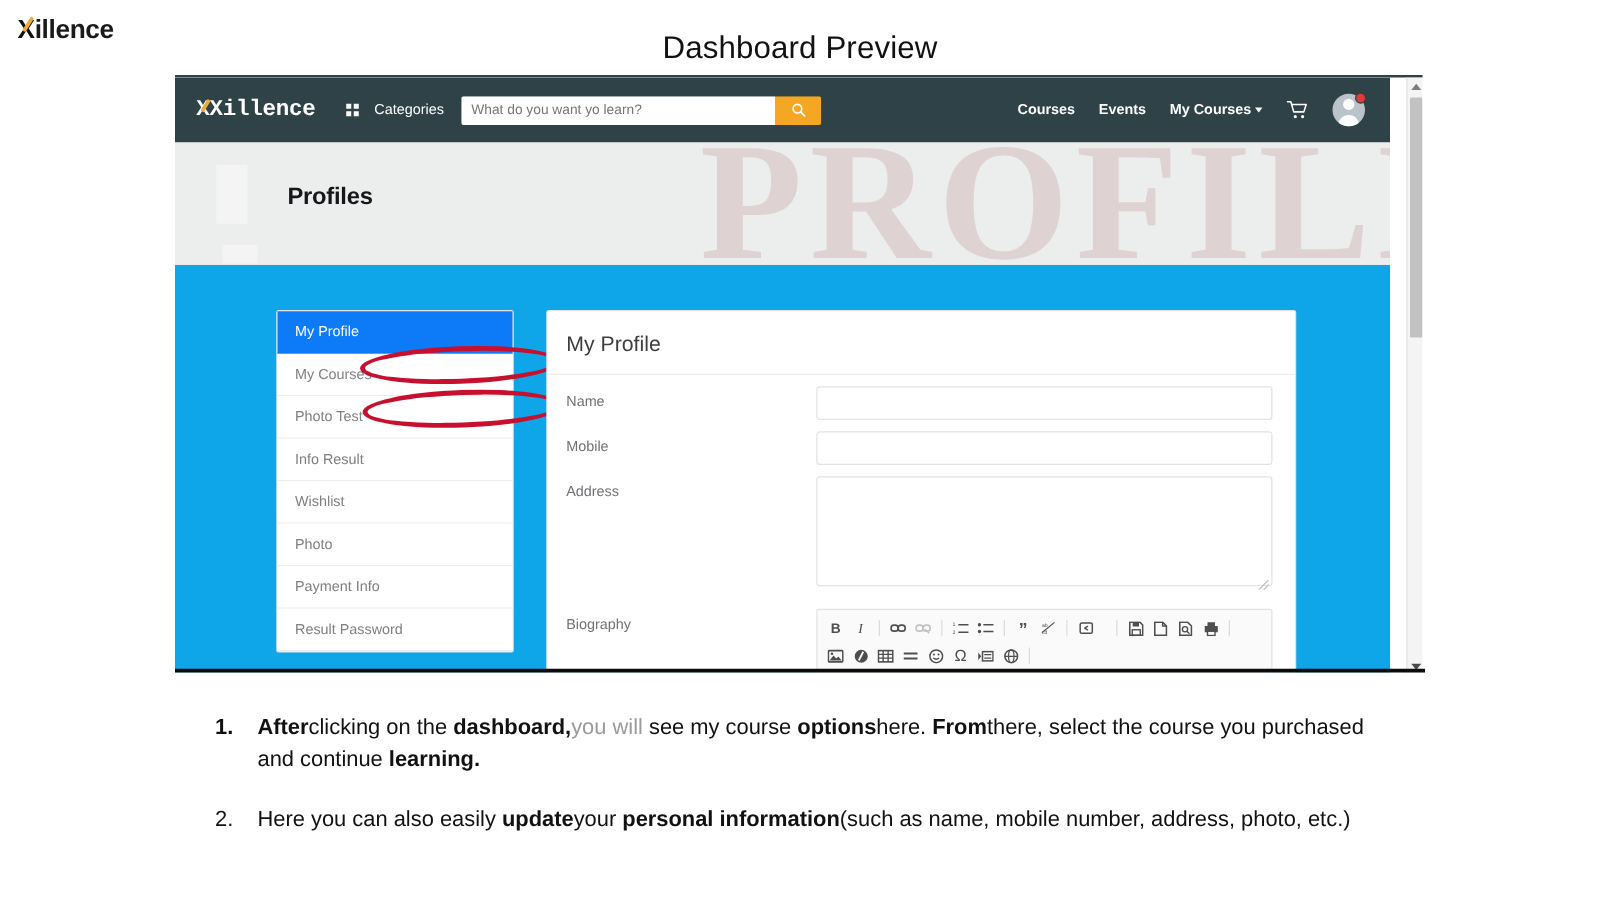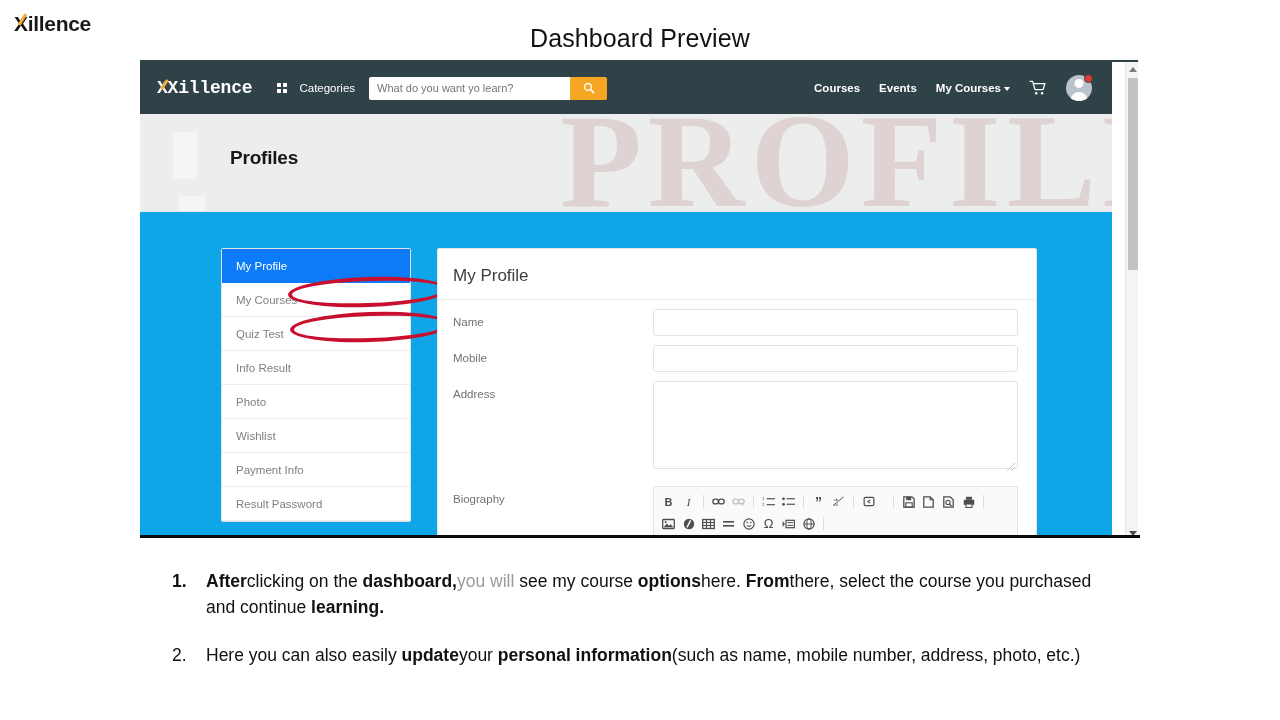--- a/index.html
+++ b/index.html
@@ -62,21 +62,21 @@
   .nav-categories{
     display:flex; align-items:center; gap:12px;
     margin-left:25px; color:#fff; font-size:11.5px;
   }
   .grid-icon{
     display:grid; grid-template-columns:repeat(2,4px);
     grid-template-rows:repeat(2,4px); gap:2px;
   }
   .grid-icon i{ display:block; width:4px; height:4px; background:#fff; }
   .search-wrap{
-    margin-left:14px; display:flex; height:23px; width:238px;
+    margin-left:14px; display:flex; height:23px; width:288px;
     border-radius:2px; overflow:hidden;
   }
   .search-input{
     flex:1; border:none; outline:none; background:#fff;
     font-size:11px; color:#7b7b7b; padding:0 8px;
     font-family:"Liberation Sans", sans-serif;
   }
   .search-btn{
     width:37px; background:#f5a623; border:none; cursor:pointer;
     display:flex; align-items:center; justify-content:center;
@@ -294,30 +294,30 @@
   <div class="page-body">
 
     <div class="side-menu">
       <div class="side-item active">
           <span>My Profile</span>
         </div>
       <div class="side-item">
           <span>My Courses</span>
         </div>
       <div class="side-item">
-          <span>Quiz Test</span>
+          <span>Photo Test</span>
         </div>
       <div class="side-item">
           <span>Info Result</span>
         </div>
       <div class="side-item">
+          <span>Wishlist</span>
+        </div>
+      <div class="side-item">
           <span>Photo</span>
-        </div>
-      <div class="side-item">
-          <span>Wishlist</span>
         </div>
       <div class="side-item">
           <span>Payment Info</span>
         </div>
       <div class="side-item">
           <span>Result Password</span>
         </div>
 
       <div class="ellipse e1"></div>
       <div class="ellipse e2"></div>

